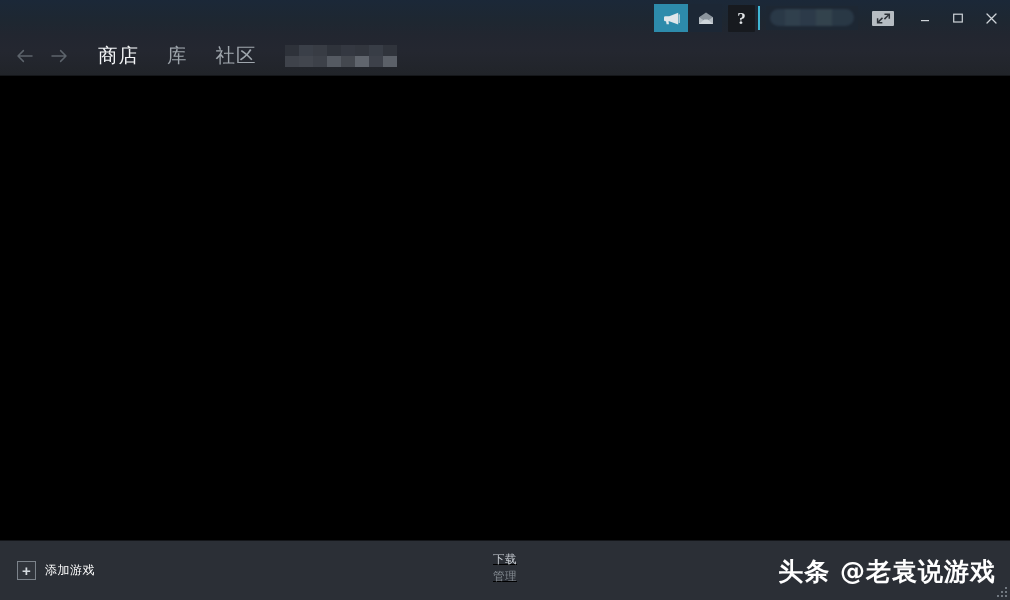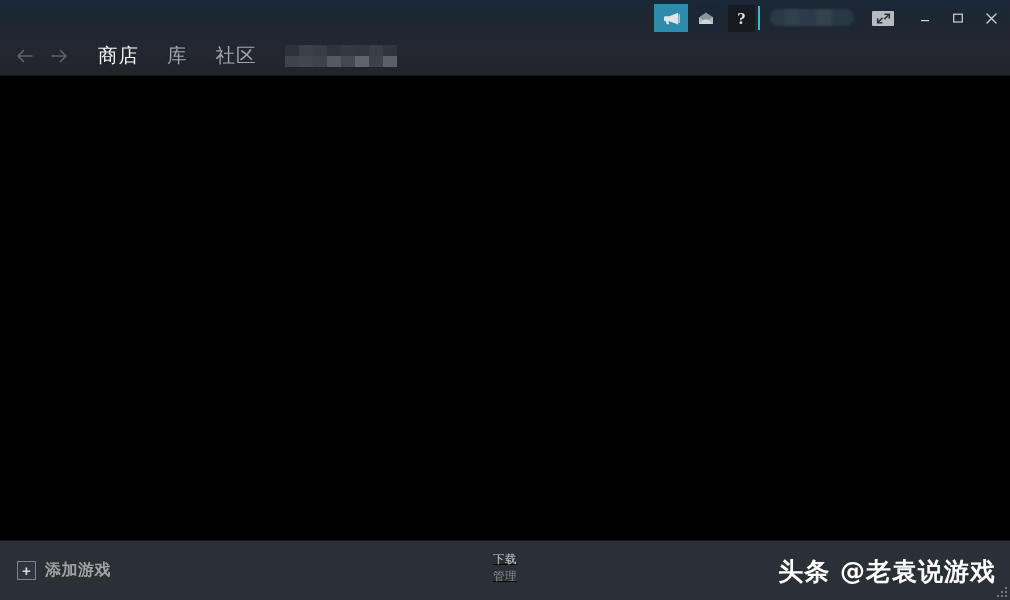--- a/index.html
+++ b/index.html
@@ -224,24 +224,23 @@
     display: flex;
     align-items: center;
     justify-content: center;
     color: #d5dadf;
     font-size: 15px;
     line-height: 1;
     font-weight: 700;
     background: #31353c;
   }
   .addgame-label {
-    color: #a3a3a3;
-    font-size: 16px;
+    color: #ffffff;
+    font-size: 12px;
     letter-spacing: 0.5px;
-    font-weight: bold;
   }
 
   .downloads {
     position: absolute;
     left: 0; right: 0;
     top: 11px;
     display: flex;
     flex-direction: column;
     align-items: center;
     gap: 2px;

